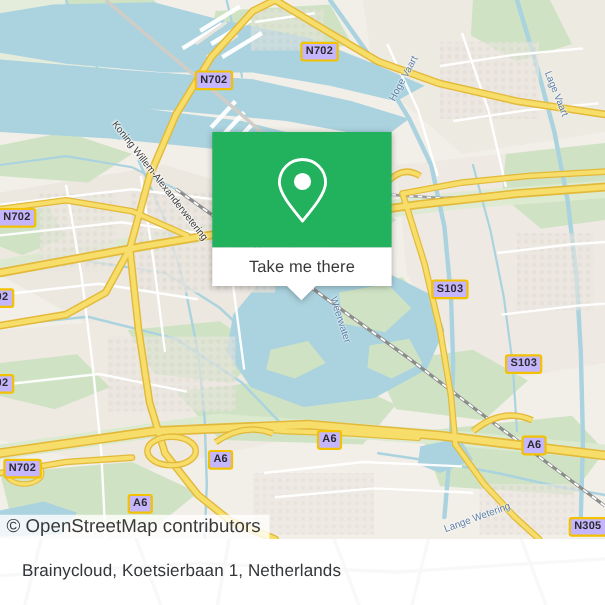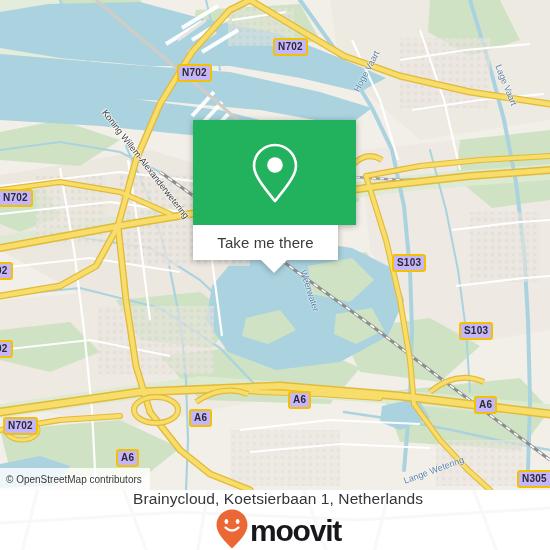--- a/index.html
+++ b/index.html
@@ -91,21 +91,21 @@
     height: 105px;
     background: #22b15c;
     display: flex;
     align-items: center;
     justify-content: center;
   }
   #popup-pin svg { display: block; }
   #popup-footer {
     position: absolute;
     left: 0; top: 105px;
-    width: 145px;
+    width: 163px;
     height: 35px;
     background: #ffffff;
     display: flex;
     align-items: center;
     justify-content: center;
   }
   #popup-cta {
     color: #3a3a3a;
     font-size: 15px;
     font-family: "Liberation Sans", sans-serif;
@@ -127,21 +127,21 @@
     left: 0;
     top: 468px;
     height: 22px;
     background: rgba(255,255,255,0.80);
     display: flex;
     align-items: center;
     padding: 0 8px 0 6px;
     box-sizing: border-box;
   }
   #attribution span {
-    font-size: 10px;
+    font-size: 17px;
     color: #3a3a3a;
     font-family: "Liberation Sans", sans-serif;
     white-space: nowrap;
   }
 
   
   #footer {
     position: absolute;
     left: 0;
     top: 490px;
@@ -158,21 +158,20 @@
   }
   #footer-inner {
     position: relative;
     width: 550px;
     height: 60px;
     display: flex;
     align-items: center;
     justify-content: space-between;
     padding: 0 14px 0 20px;
     box-sizing: border-box;
-    flex-direction: column;
   }
   #footer-title {
     font-size: 15.5px;
     color: #33363a;
     font-family: "Liberation Sans", sans-serif;
     letter-spacing: .1px;
     white-space: nowrap;
   }
   #brand {
     display: flex;
@@ -413,27 +412,16 @@
         <path d="M120,-10 L150,70"></path>
         <path d="M210,-10 L196,70"></path>
         <path d="M300,-10 L330,70"></path>
         <path d="M392,-10 L372,70"></path>
         <path d="M470,-10 L500,70"></path>
         <path d="M-10,34 L180,22 L360,30 L550,18"></path>
       </g>
     </svg>
     <div id="footer-inner">
       <span id="footer-title">Brainycloud, Koetsierbaan 1, Netherlands</span>
-      <span id="brand">
-        <span>
-          <svg width="34" height="42" viewBox="0 0 34 42" xmlns="http://www.w3.org/2000/svg">
-            <path d="M17 1.5 C8.4 1.5 1.5 8.4 1.5 17 C1.5 25.5 10.5 34 17 40.5 C23.5 34 32.5 25.5 32.5 17 C32.5 8.4 25.6 1.5 17 1.5 Z" fill="#ec6736"></path>
-            <ellipse cx="11.4" cy="13.4" rx="1.9" ry="2.5" fill="#ffffff"></ellipse>
-            <ellipse cx="22.6" cy="13.4" rx="1.9" ry="2.5" fill="#ffffff"></ellipse>
-            <path d="M10.5 19.6 Q17 25.4 23.5 19.6" fill="none" stroke="#ffffff" stroke-width="2.2" stroke-linecap="round"></path>
-          </svg>
-        </span>
-        <span id="brand-wordmark">moovit</span>
-      </span>
     </div>
   </div>
 
 </div>
 
 </body></html>

